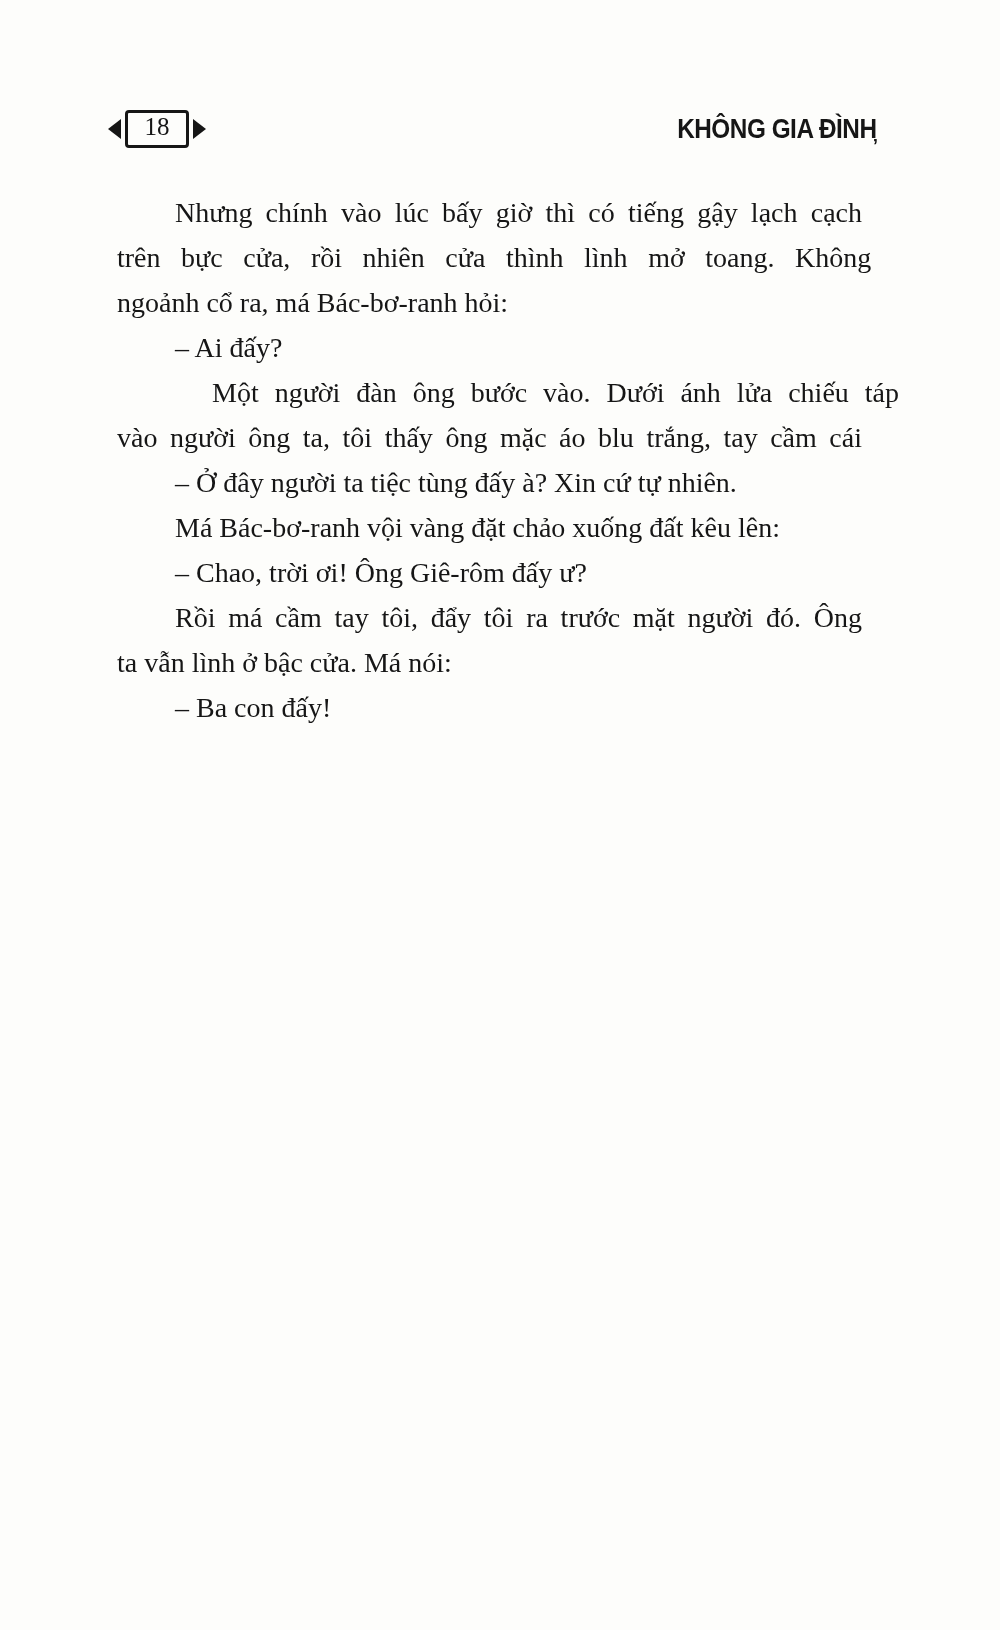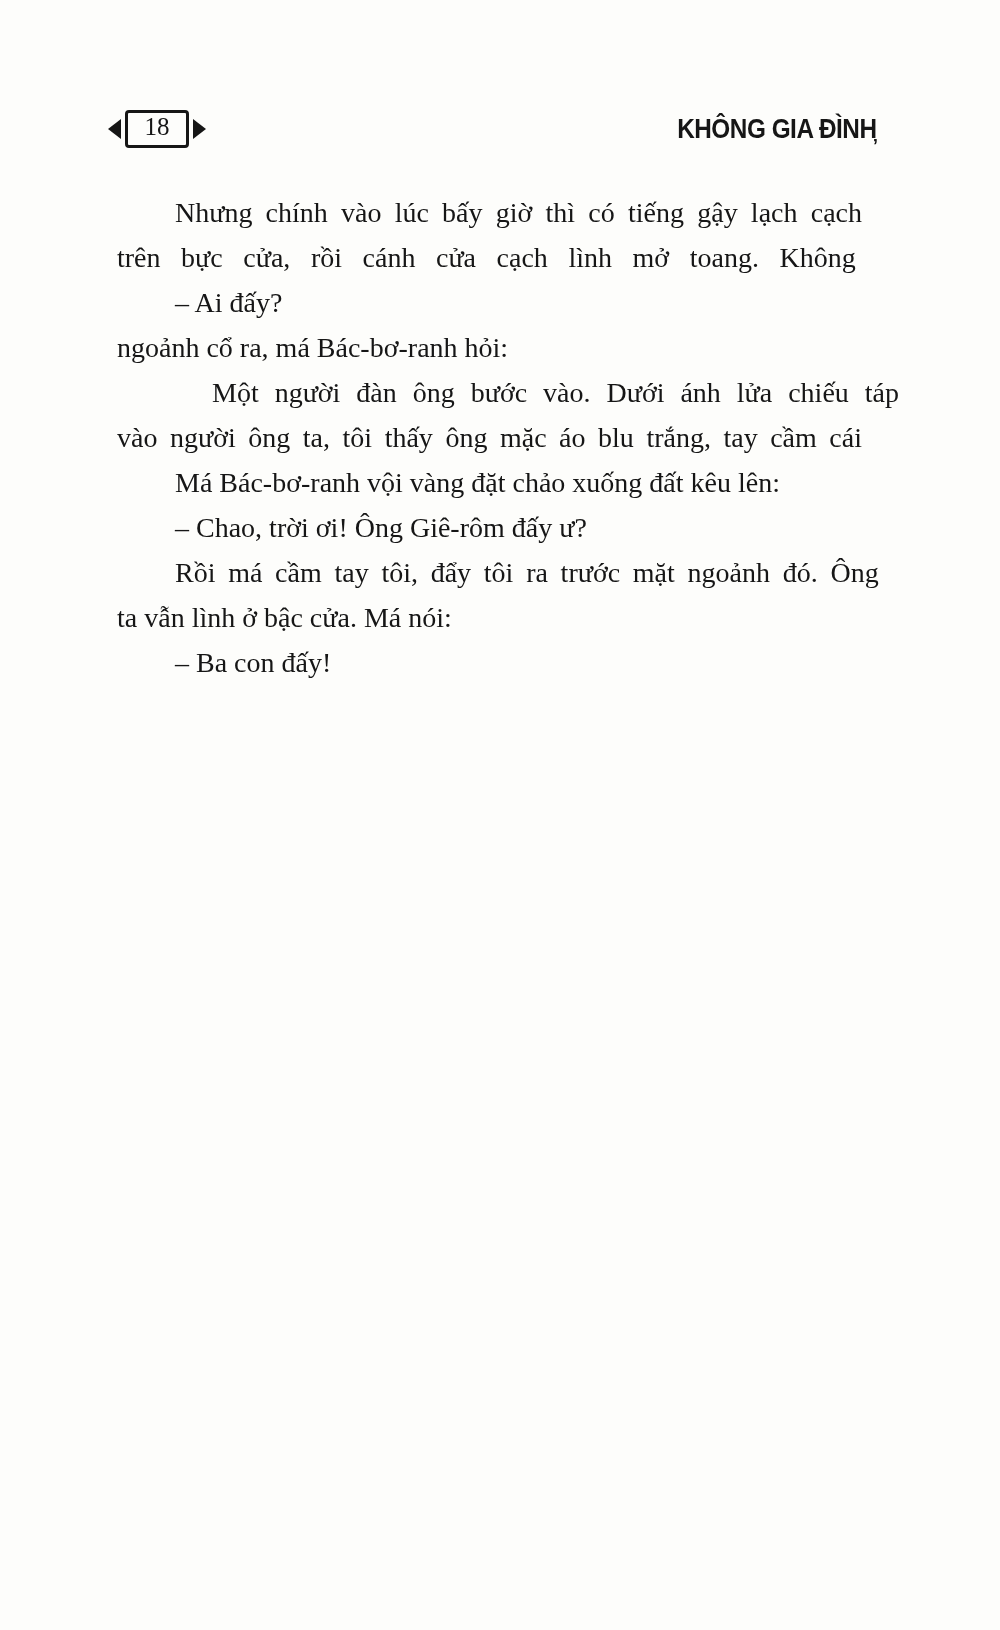--- a/index.html
+++ b/index.html
@@ -101,25 +101,26 @@
         <span>18</span>
       </span>
       <span class="tri right"></span>
     </div>
     <div class="book-title">KHÔNG GIA ĐÌNH</div>
   </div>
   <span class="stray-mark">’</span>
 
   <div class="body-text">
     <div class="line ind just"><span style="word-spacing: 6.22017px;">Nhưng chính vào lúc bấy giờ thì có tiếng gậy lạch cạch</span></div>
-    <div class="line just"><span style="word-spacing: 13.5703px;">trên bực cửa, rồi cánh cửa cạch lình mở toang. Không</span></div>
+    <div class="line just"><span style="word-spacing: 13.5703px;">trên bực cửa, rồi nhiên cửa thình lình mở toang. Không</span></div>
+    <div class="line"><span>ngoảnh cổ ra, má Bác-bơ-ranh hỏi:</span></div>
     <div class="line ind"><span>– Ai đấy?</span></div>
-    <div class="line"><span>ngoảnh cổ ra, má Bác-bơ-ranh hỏi:</span></div>
     <div class="line ind just"><span style="word-spacing: 8.96562px; margin-left: 37px;">Một người đàn ông bước vào. Dưới ánh lửa chiếu táp</span></div>
     <div class="line just"><span style="word-spacing: 5.53726px; text-align: center;">vào người ông ta, tôi thấy ông mặc áo blu trắng, tay cầm cái</span></div>
+    <div class="line ind"><span>– Ở đây người ta tiệc tùng đấy à? Xin cứ tự nhiên.</span></div>
     <div class="line ind"><span>Má Bác-bơ-ranh vội vàng đặt chảo xuống đất kêu lên:</span></div>
     <div class="line ind"><span>– Chao, trời ơi! Ông Giê-rôm đấy ư?</span></div>
-    <div class="line ind just"><span style="word-spacing: 5.72526px;">Rồi má cầm tay tôi, đẩy tôi ra trước mặt ngoảnh đó. Ông</span></div>
+    <div class="line ind just"><span style="word-spacing: 5.72526px;">Rồi má cầm tay tôi, đẩy tôi ra trước mặt người đó. Ông</span></div>
     <div class="line"><span>ta vẫn lình ở bậc cửa. Má nói:</span></div>
     <div class="line ind"><span>– Ba con đấy!</span></div>
   </div>
 
 </div>
 
 </body></html>

